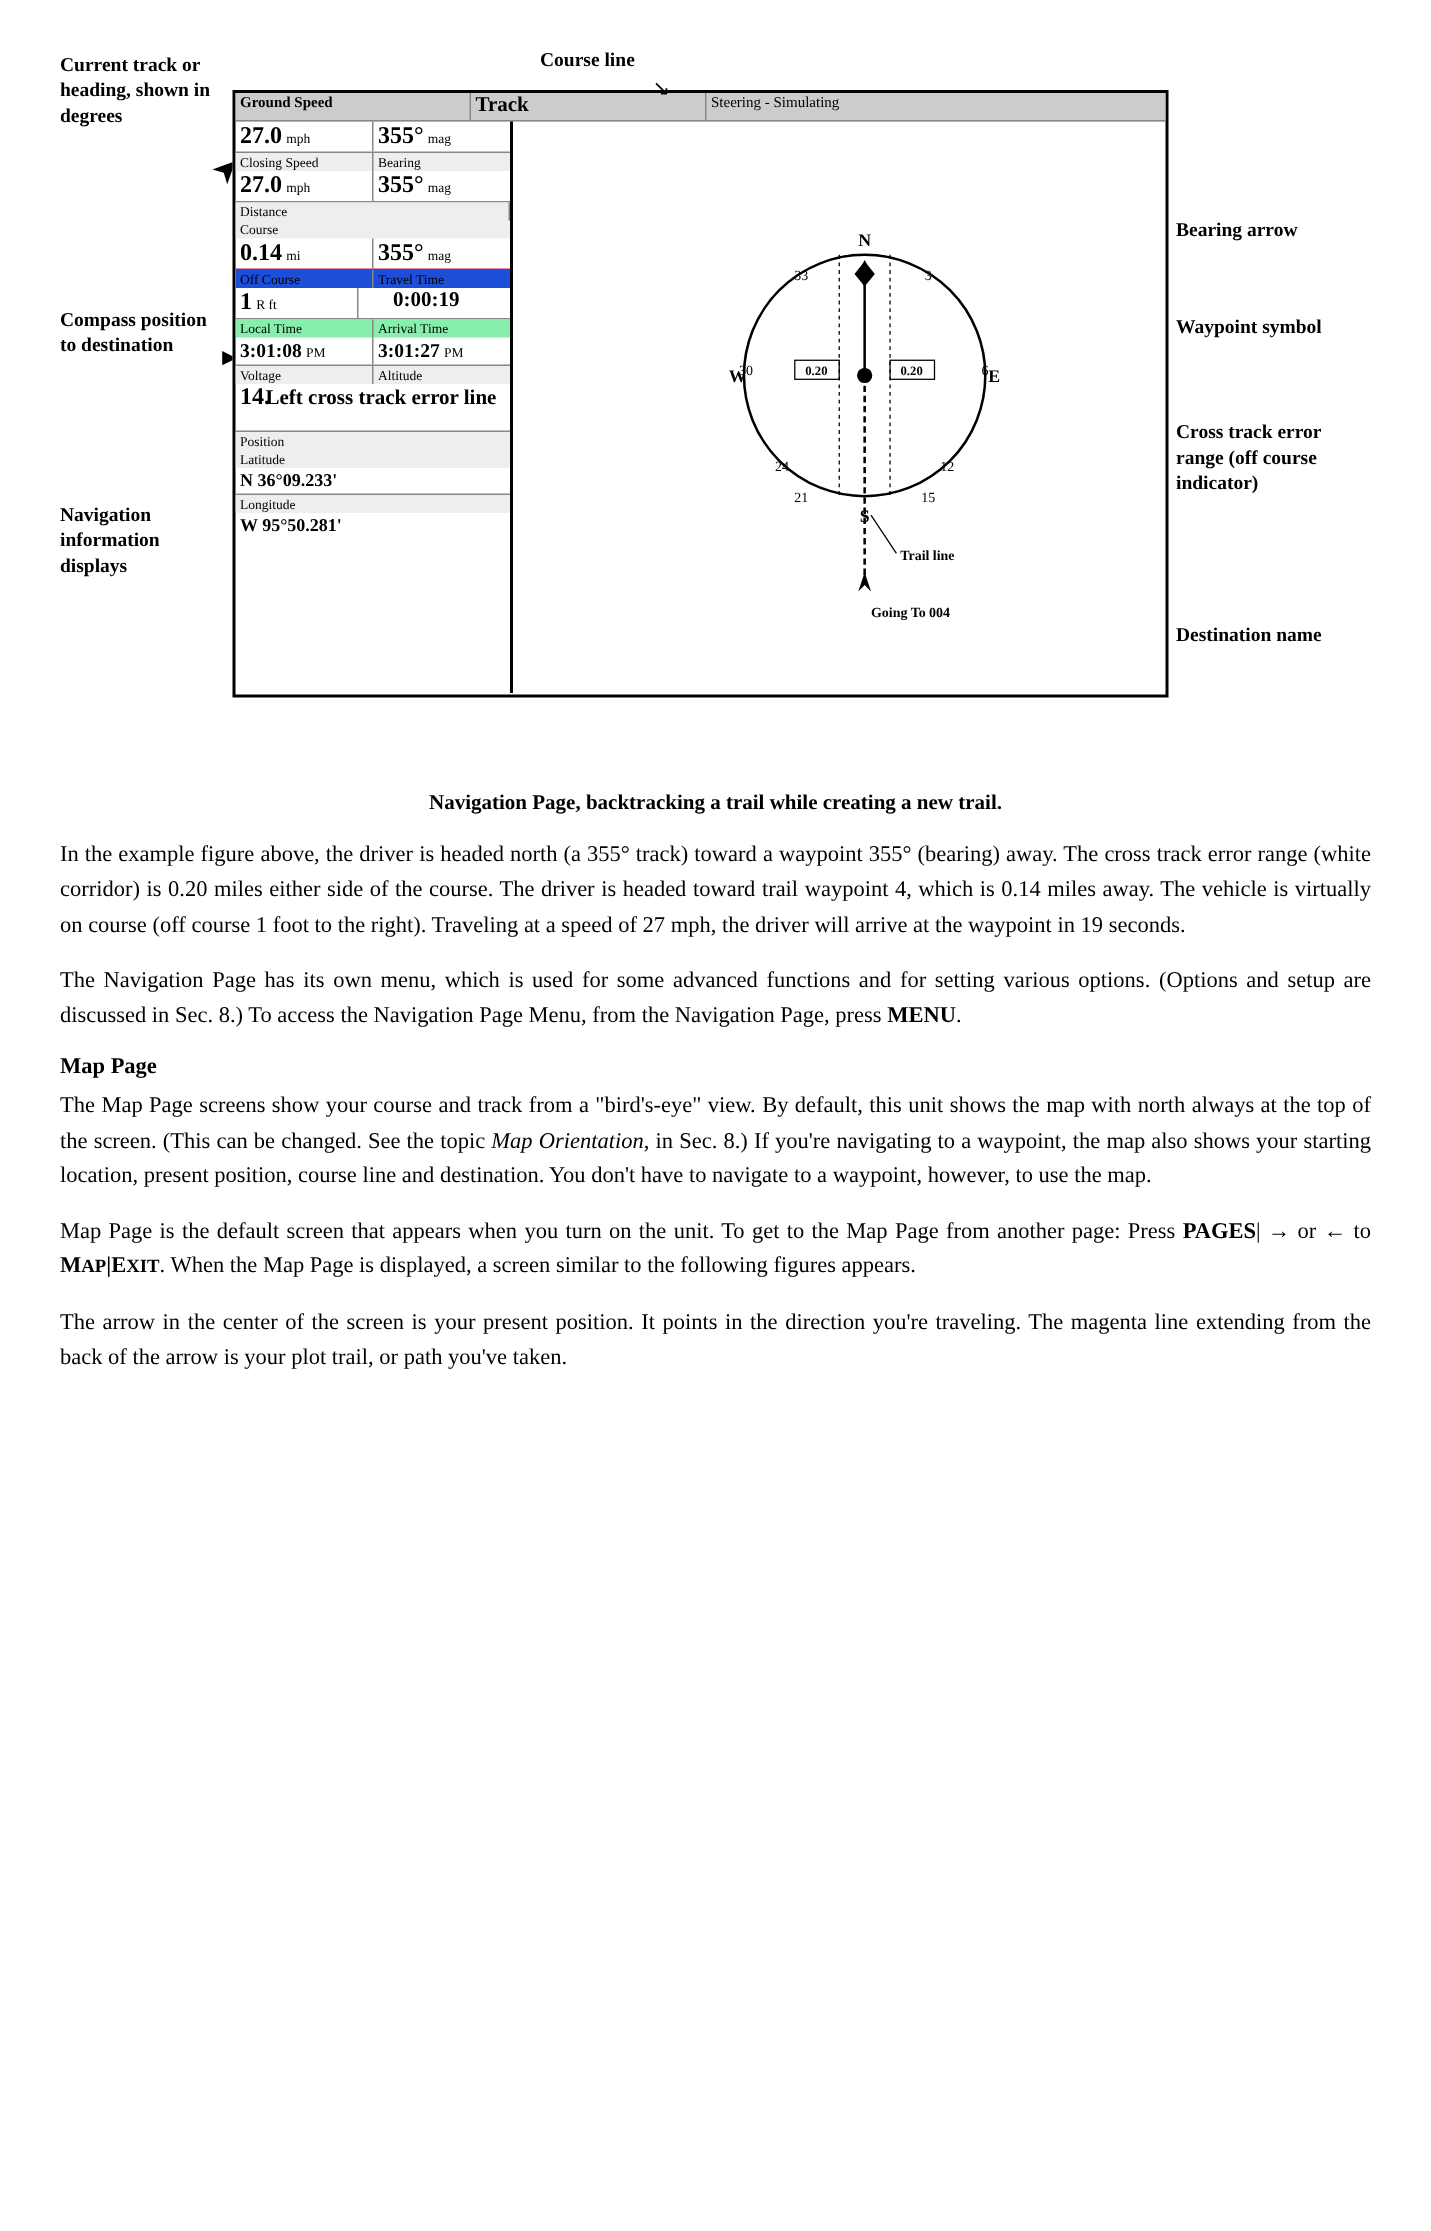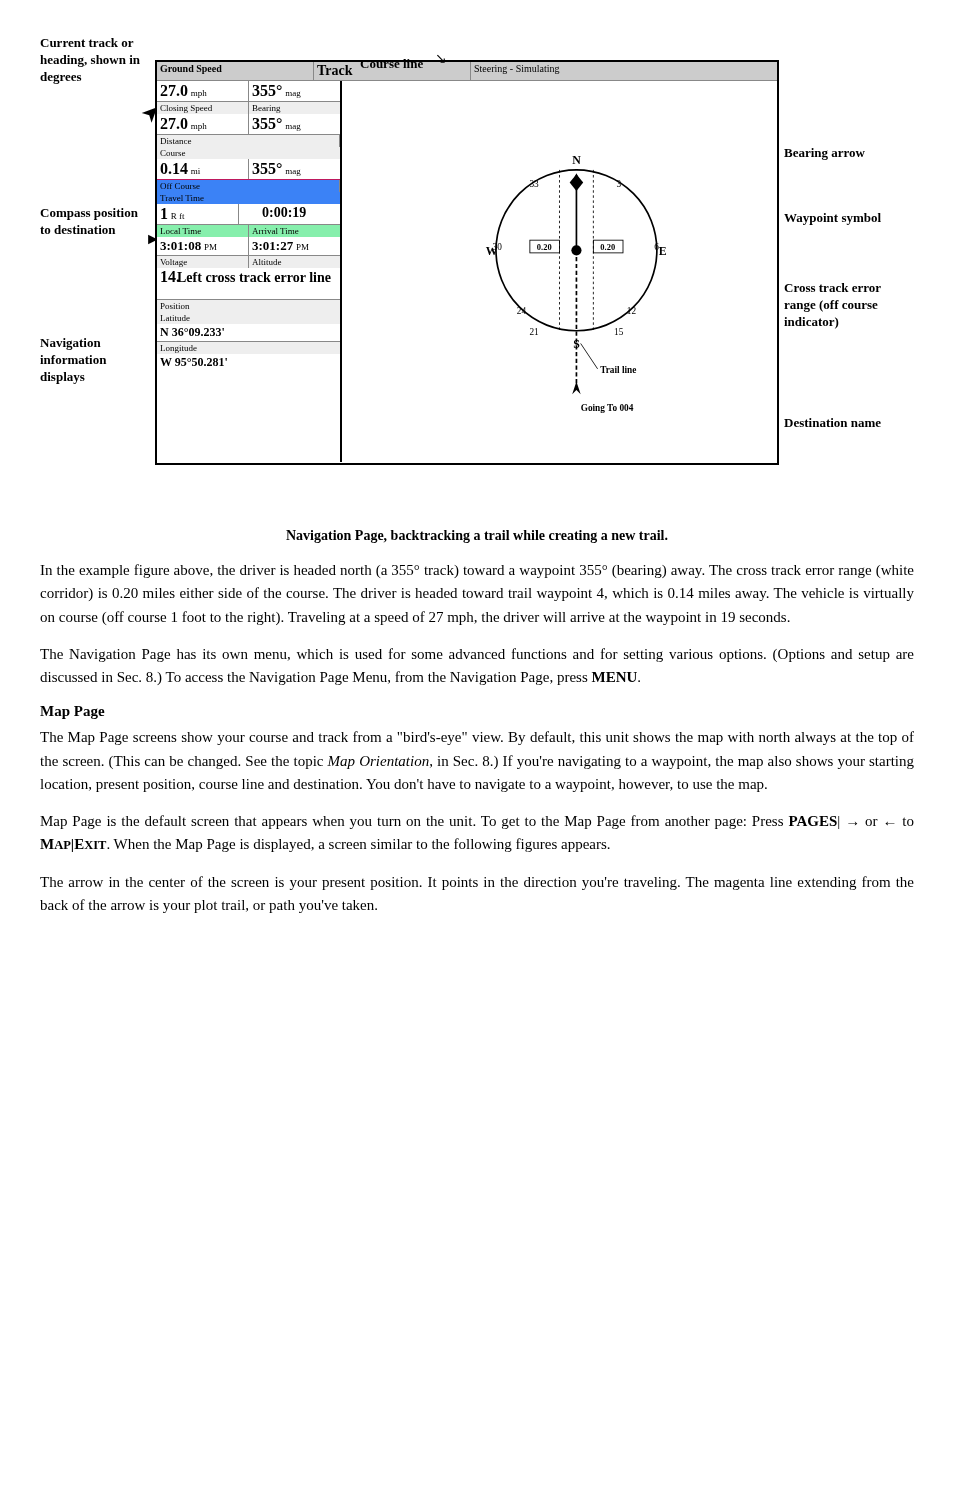--- a/index.html
+++ b/index.html
@@ -155,21 +155,21 @@
             <div style="flex:1; padding:1px 3px; border-right:1px solid #888;">
               <span style="font-size:16px; font-weight:bold;">0.14</span>
               <span style="font-size:9px;">mi</span>
             </div>
             <div style="flex:1; padding:1px 3px;">
               <span style="font-size:16px; font-weight:bold;">355°</span>
               <span style="font-size:9px;">mag</span>
             </div>
           </div>
 
-          <div style="display:flex; background:#3b82f6;flex-direction:column;">
+          <div style="display:flex; background:#1d4ed8;">
             <div style="flex:1; padding:1px 3px; border-right:1px solid #888; font-size:9px;">Off Course</div>
             <div style="flex:1; padding:1px 3px; font-size:9px;">Travel Time</div>
           </div>
 
           <div style="display:flex; border-bottom:1px solid #888;gap:20px;">
             <div style="flex:1; padding:1px 3px; border-right:1px solid #888;">
               <span style="font-size:16px; font-weight:bold;">1</span>
               <span style="font-size:9px;">R ft</span>
             </div>
             <div style="flex:1; padding:1px 3px;">
@@ -268,21 +268,21 @@
             <text x="178" y="345" font-size="11" font-weight="bold">Trail line</text>
 
             <text x="155" y="390" font-size="11" font-weight="bold">Going To 004</text>
 
             <polygon points="150,355 145,370 150,365 155,370" fill="#000"></polygon>
           </svg>
         </div>
       </div>
     </div>
 
-    <div style="position:absolute; top:26px; left:320px; font-size:13px; font-weight:bold;">
+    <div style="position:absolute; top:2px; left:320px; font-size:13px; font-weight:bold;">
       <span>Course line</span>
     </div>
 
     <div style="position:absolute; top:20px; left:395px; font-size:14px;">↘</div>
 
   </div>
 
   <div class="diagram-caption">
     <span>Navigation Page, backtracking a trail while creating a new trail.</span>
   </div>

